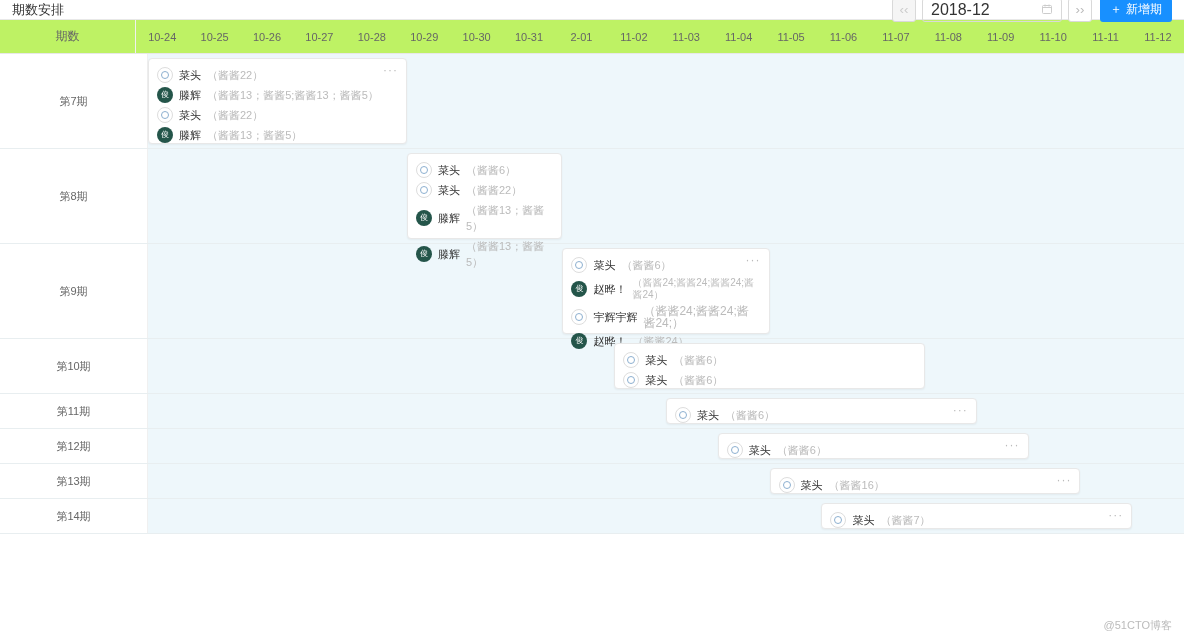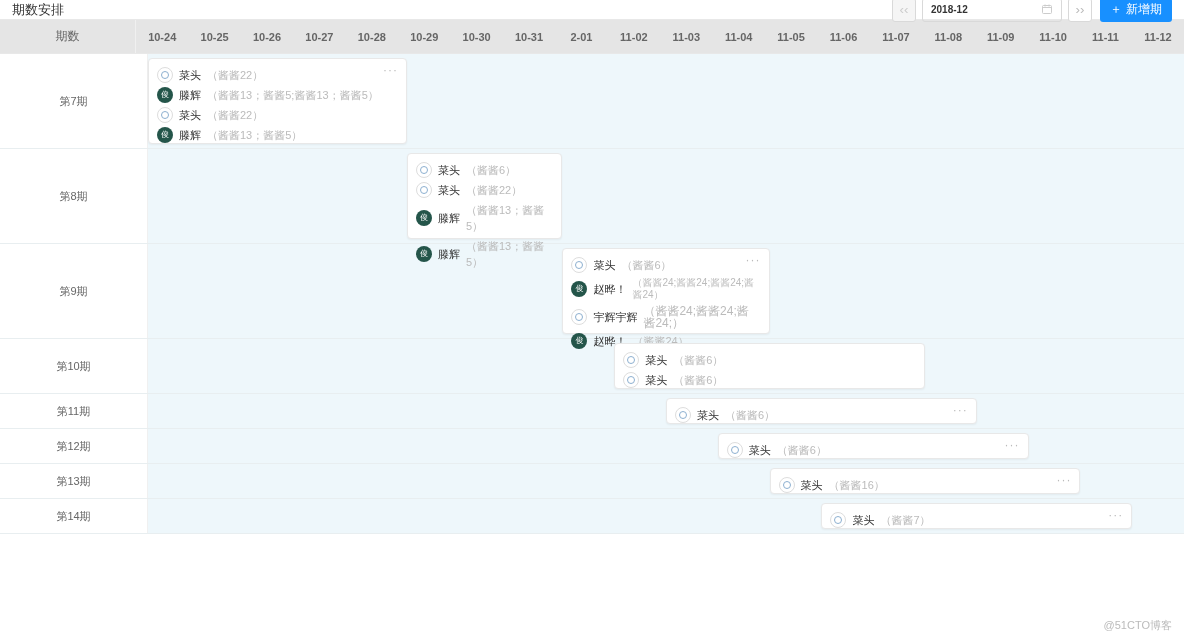--- a/index.html
+++ b/index.html
@@ -4,27 +4,27 @@
   <style>
     * { box-sizing: border-box; margin: 0; padding: 0; }
     body { font-family: -apple-system, "PingFang SC", "Microsoft YaHei", sans-serif; font-size: 12px; color: #333; background: #fff; }
     
     .toolbar { height: 20px; padding: 0 12px; display: flex; align-items: center; border-bottom: 1px solid #e8e8e8; }
     .toolbar-title { font-size: 13px; font-weight: 500; color: #333; }
     .toolbar-spacer { flex: 1; }
     .nav-btn { width: 24px; height: 24px; border: 1px solid #d9d9d9; background: #fff; border-radius: 3px; display: inline-flex; align-items: center; justify-content: center; cursor: pointer; margin: 0 2px; color: #bbb; }
     .nav-btn.disabled { background: #f5f5f5; color: #ccc; cursor: not-allowed; }
     .date-picker { width: 140px; height: 24px; border: 1px solid #d9d9d9; border-radius: 3px; padding: 0 8px; display: flex; align-items: center; justify-content: space-between; margin: 0 4px; cursor: pointer; }
-    .date-picker span { color: #333; font-size: 10px; font-weight: bold; }
+    .date-picker span { color: #333; font-size: 16px; }
     .date-picker .cal-icon { color: #ccc; }
     .add-btn { height: 24px; background: #1890ff; color: #fff; border: none; border-radius: 3px; padding: 0 10px; display: inline-flex; align-items: center; gap: 4px; cursor: pointer; margin-left: 6px; font-size: 12px; }
     
-    .grid-header { display: flex; height: 34px; border-bottom: 1px solid #e8e8e8; background: #e5e5e5; }
+    .grid-header { display: flex; height: 34px; border-bottom: 1px solid #e8e8e8; background: #bef264; }
     .grid-header .label-col { width: 136px; display: flex; align-items: center; justify-content: center; color: #666; font-size: 12px; border-right: 1px solid #f0f0f0; }
-    .grid-header .day-col { flex: 1; min-width: 52px; display: flex; align-items: center; justify-content: center; color: #666; font-size: 11px; font-weight: bold; }
+    .grid-header .day-col { flex: 1; min-width: 52px; display: flex; align-items: center; justify-content: center; color: #666; font-size: 11px; }
     
     .grid-body { position: relative; }
     .row { display: flex; border-bottom: 1px solid #e8eef0; position: relative; }
     .row .label-col { width: 148px; display: flex; align-items: center; justify-content: center; color: #666; font-size: 11px; background: #fff; border-right: 1px solid #f0f0f0; z-index: 2; }
     .row .lane { flex: 1; position: relative; background: #eef7fb; min-height: 48px; }
     
     .card { position: absolute; top: 4px; bottom: 4px; background: #fff; border-radius: 4px; border: 1px solid #e8e8e8; box-shadow: 0 1px 2px rgba(0,0,0,.05); padding: 6px 8px; z-index: 3; }
     .card-more { position: absolute; top: 4px; right: 8px; color: #bbb; font-size: 12px; letter-spacing: 1px; cursor: pointer; }
     .item-line { display: flex; align-items: center; gap: 6px; padding: 2px 0; line-height: 16px; }
     .avatar { width: 16px; height: 16px; border-radius: 50%; display: inline-flex; align-items: center; justify-content: center; font-size: 8px; color: #fff; flex-shrink: 0; }

